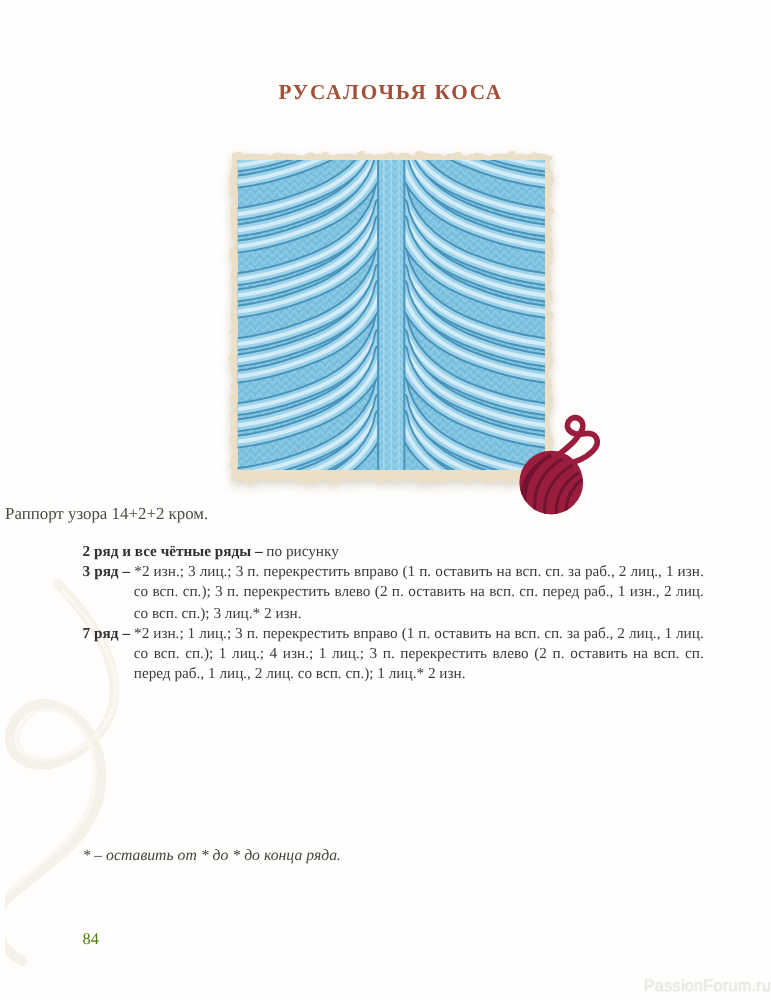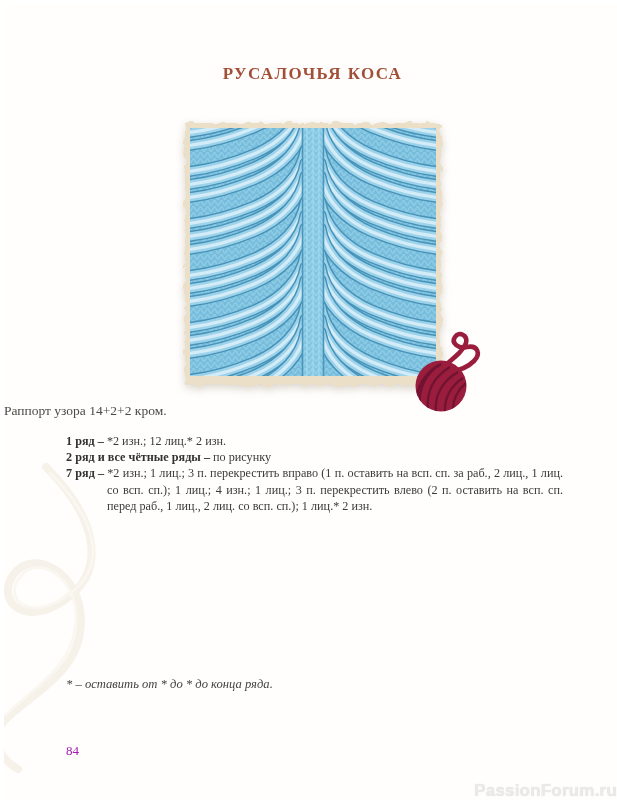--- a/index.html
+++ b/index.html
@@ -26,24 +26,24 @@
     position:absolute;left:62px;top:429px;width:497px;
     font-size:12.2px;line-height:16.2px;color:#3c3b39;
   }
   .instructions p{margin:0;text-align:justify;padding-left:41px;text-indent:-41px;}
   .instructions b{font-weight:700;color:#333230;}
   .notes{
     position:absolute;left:62px;top:672px;width:420px;
     font-size:12.6px;font-style:italic;line-height:16.6px;color:#45433f;
   }
   .notes p{margin:0;}
-  .pagenum{position:absolute;left:62px;top:739px;font-size:13px;color:#a21caf;}
+  .pagenum{position:absolute;left:62px;top:739px;font-size:13px;color:#4d7c0f;}
   .watermark{
     position:absolute;right:4px;top:777px;
-    font-family:"Liberation Sans",sans-serif;font-size:17px;font-weight:700;
+    font-family:"Liberation Sans",sans-serif;font-size:13px;font-weight:400;
     color:#eceae7;text-shadow:0 0 1px #d2d1ce;letter-spacing:.2px;
   }
 </style>
 </head>
 <body>
 
 <div class="page">
 
   <svg class="bgthread" width="230" height="330" viewBox="0 0 230 330">
     <g fill="none" stroke-linecap="round">
@@ -127,22 +127,22 @@
       <path d="M30 86 C28 68 38 54 52 46"></path>
       <path d="M39 86 C38 71 46 59 57 52"></path>
       <path d="M11 70 C13 55 23 44 35 38"></path>
       <path d="M47 83 C47 72 53 63 60 57"></path>
     </g>
   </svg>
 
   <div class="caption">Раппорт узора 14+2+2 кром.</div>
 
   <div class="instructions">
-    <p class="row"><b>1 ряд –</b> <span>*2 изн.; 12 лиц.* 2 изн.</span></p>
     <p class="row"><b>2 ряд и все чётные ряды –</b> <span>по рисунку</span></p>
+    <p class="row"><b>3 ряд –</b> <span>*2 изн.; 3 лиц.; 3 п. перекрестить вправо (1 п. оставить на всп. сп. за раб., 2 лиц., 1 изн. со всп. сп.); 3 п. перекрестить влево (2 п. оставить на всп. сп. перед раб., 1 изн., 2 лиц. со всп. сп.); 3 лиц.* 2 изн.</span></p>
     <p class="row"><b>7 ряд –</b> <span>*2 изн.; 1 лиц.; 3 п. перекрестить вправо (1 п. оставить на всп. сп. за раб., 2 лиц., 1 лиц. со всп. сп.); 1 лиц.; 4 изн.; 1 лиц.; 3 п. перекрестить влево (2 п. оставить на всп. сп. перед раб., 1 лиц., 2 лиц. со всп. сп.); 1 лиц.* 2 изн.</span></p>
   </div>
 
   <div class="notes">
     <p>* – оставить от * до * до конца ряда.</p>
   </div>
 
   <div class="pagenum">84</div>
 
   <div class="watermark">PassionForum.ru</div>

